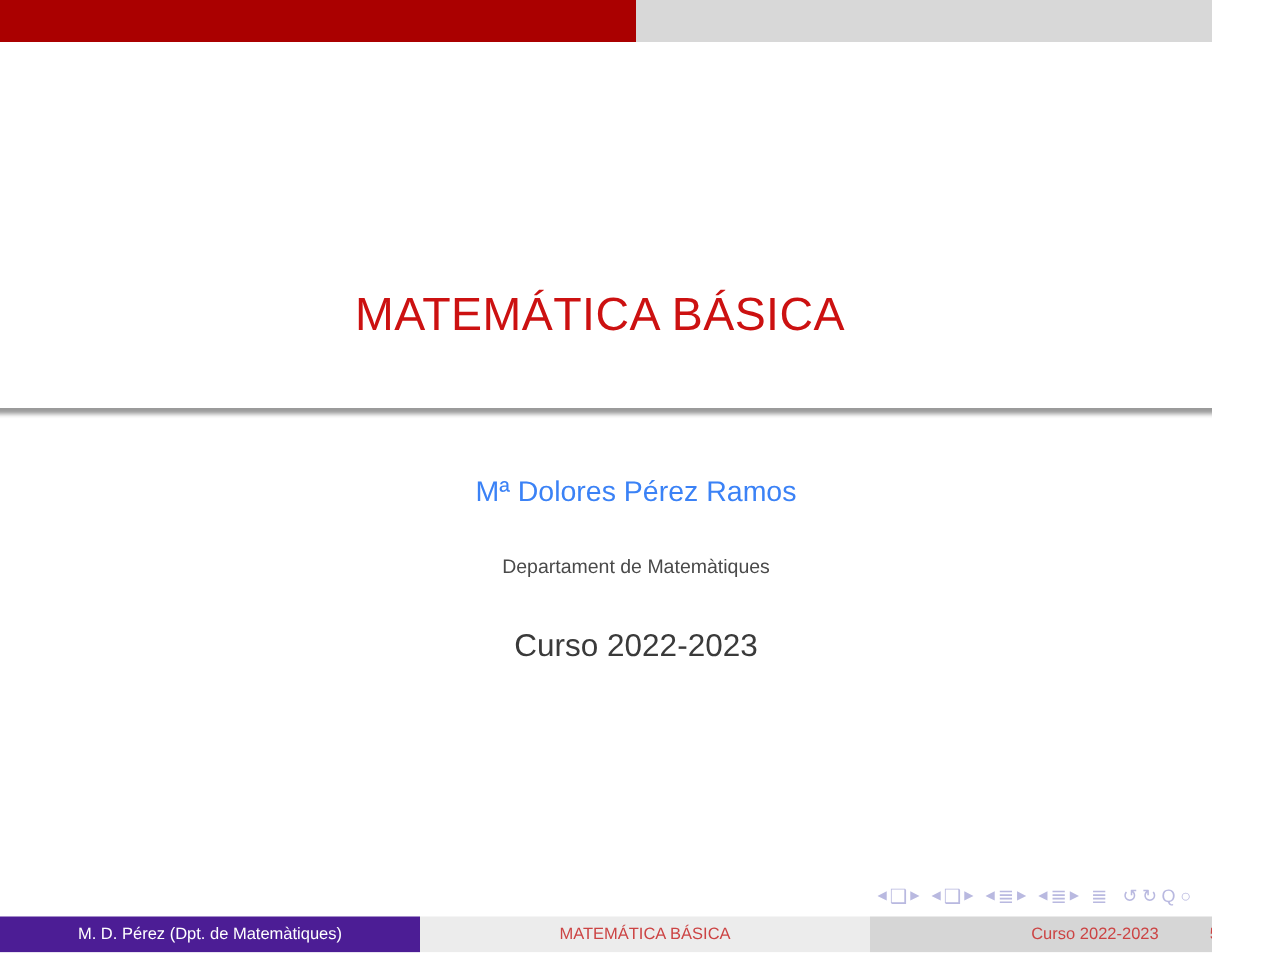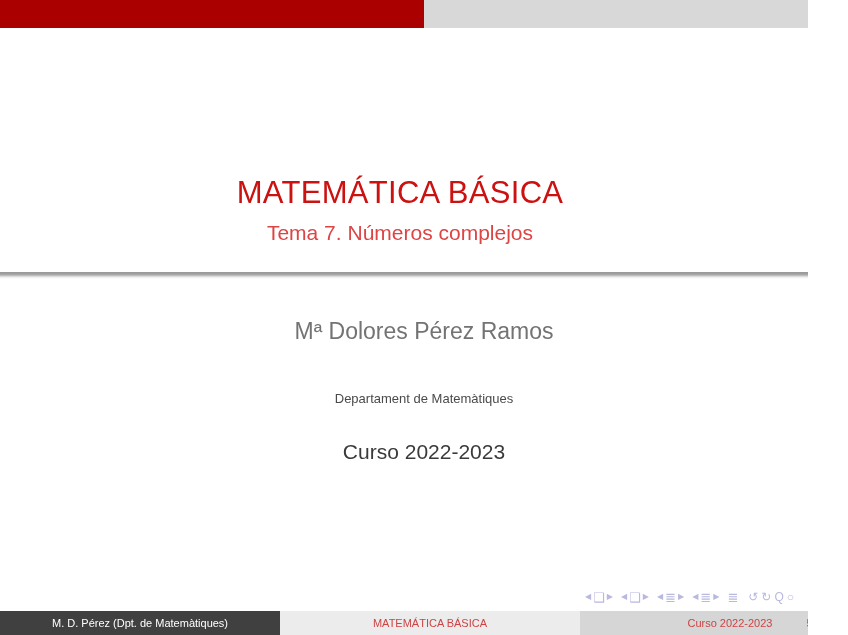--- a/index.html
+++ b/index.html
@@ -79,26 +79,26 @@
 
   
   .author-area {
     position: absolute;
     left: 0;
     top: 318px;
     width: 848px;
     text-align: center;
   }
   .author-name {
-    color: #737373;
-    font-size: 23px;
+    color: #3b82f6;
+    font-size: 19px;
     line-height: 1.2;
   }
   .institute {
-    margin-top: 44px;
+    margin-top: 28px;
     color: #4a4a4a;
     font-size: 13px;
     line-height: 1.35;
   }
   .institute div { white-space: nowrap; }
   .date-line {
     margin-top: 32px;
     color: #3a3a3a;
     font-size: 21px;
     line-height: 1.2;
@@ -138,21 +138,21 @@
     position: absolute;
     left: 0;
     top: 611px;
     width: 848px;
     height: 24px;
     display: flex;
     font-size: 11px;
   }
   .foot-left {
     width: 280px;
-    background: #404040;
+    background: #4c1d95;
     color: #ffffff;
     display: flex;
     align-items: center;
     justify-content: center;
     white-space: nowrap;
   }
   .foot-mid {
     width: 300px;
     background: #ececec;
     color: #cc4444;
@@ -180,21 +180,20 @@
 <div class="slide">
 
   <div class="headbar">
     <div class="headbar-red"></div>
     <div class="headbar-gray"></div>
   </div>
 
   <div class="titleblock-wrap">
     <div class="titleblock">
       <div class="title-main">MATEMÁTICA BÁSICA</div>
-      <div class="title-sub">Tema 7. Números complejos</div>
     </div>
   </div>
 
   <div class="author-area">
     <div class="author-name">Mª Dolores Pérez Ramos</div>
     <div class="institute">
       <div>Departament de Matemàtiques</div>
     </div>
     <div class="date-line">Curso 2022-2023</div>
   </div>

